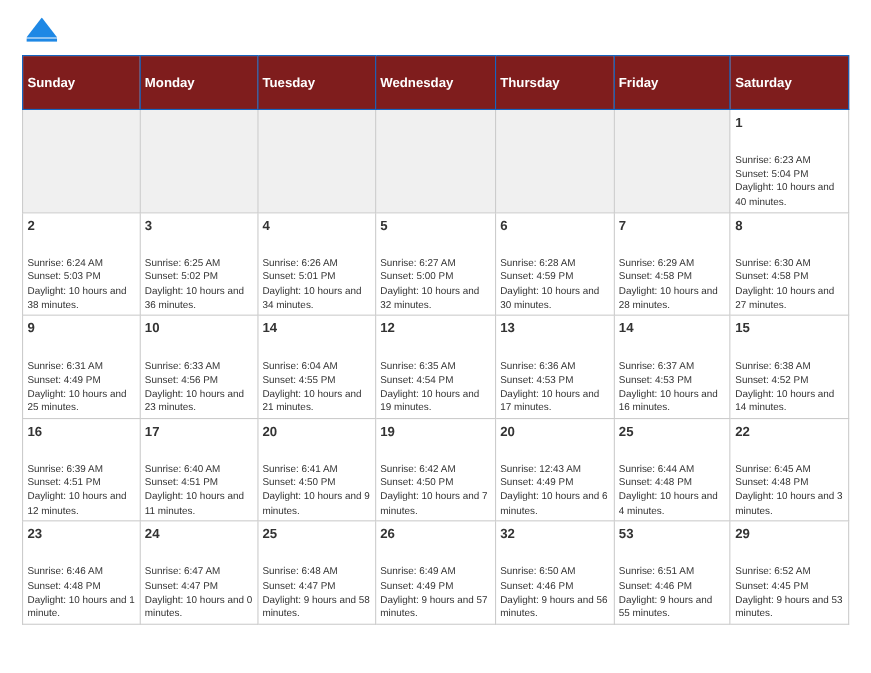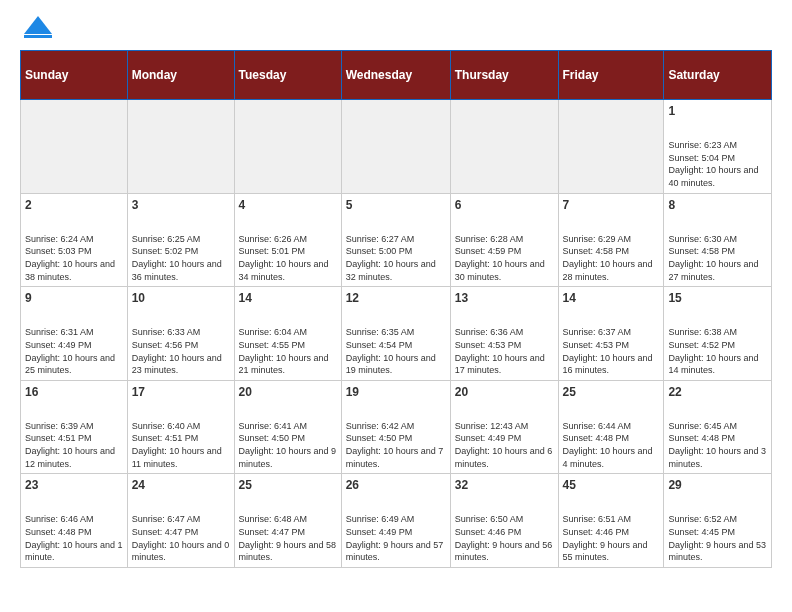--- a/index.html
+++ b/index.html
@@ -298,21 +298,21 @@
 Sunset: 4:49 PM
 Daylight: 9 hours and 57 minutes.</div>
           </td>
           <td>
             <span class="day-number">32</span>
             <div class="day-info">Sunrise: 6:50 AM
 Sunset: 4:46 PM
 Daylight: 9 hours and 56 minutes.</div>
           </td>
           <td>
-            <span class="day-number">45</span>
+            <span class="day-number">53</span>
             <div class="day-info">Sunrise: 6:51 AM
 Sunset: 4:46 PM
 Daylight: 9 hours and 55 minutes.</div>
           </td>
           <td>
             <span class="day-number">29</span>
             <div class="day-info">Sunrise: 6:52 AM
 Sunset: 4:45 PM
 Daylight: 9 hours and 53 minutes.</div>
           </td>

